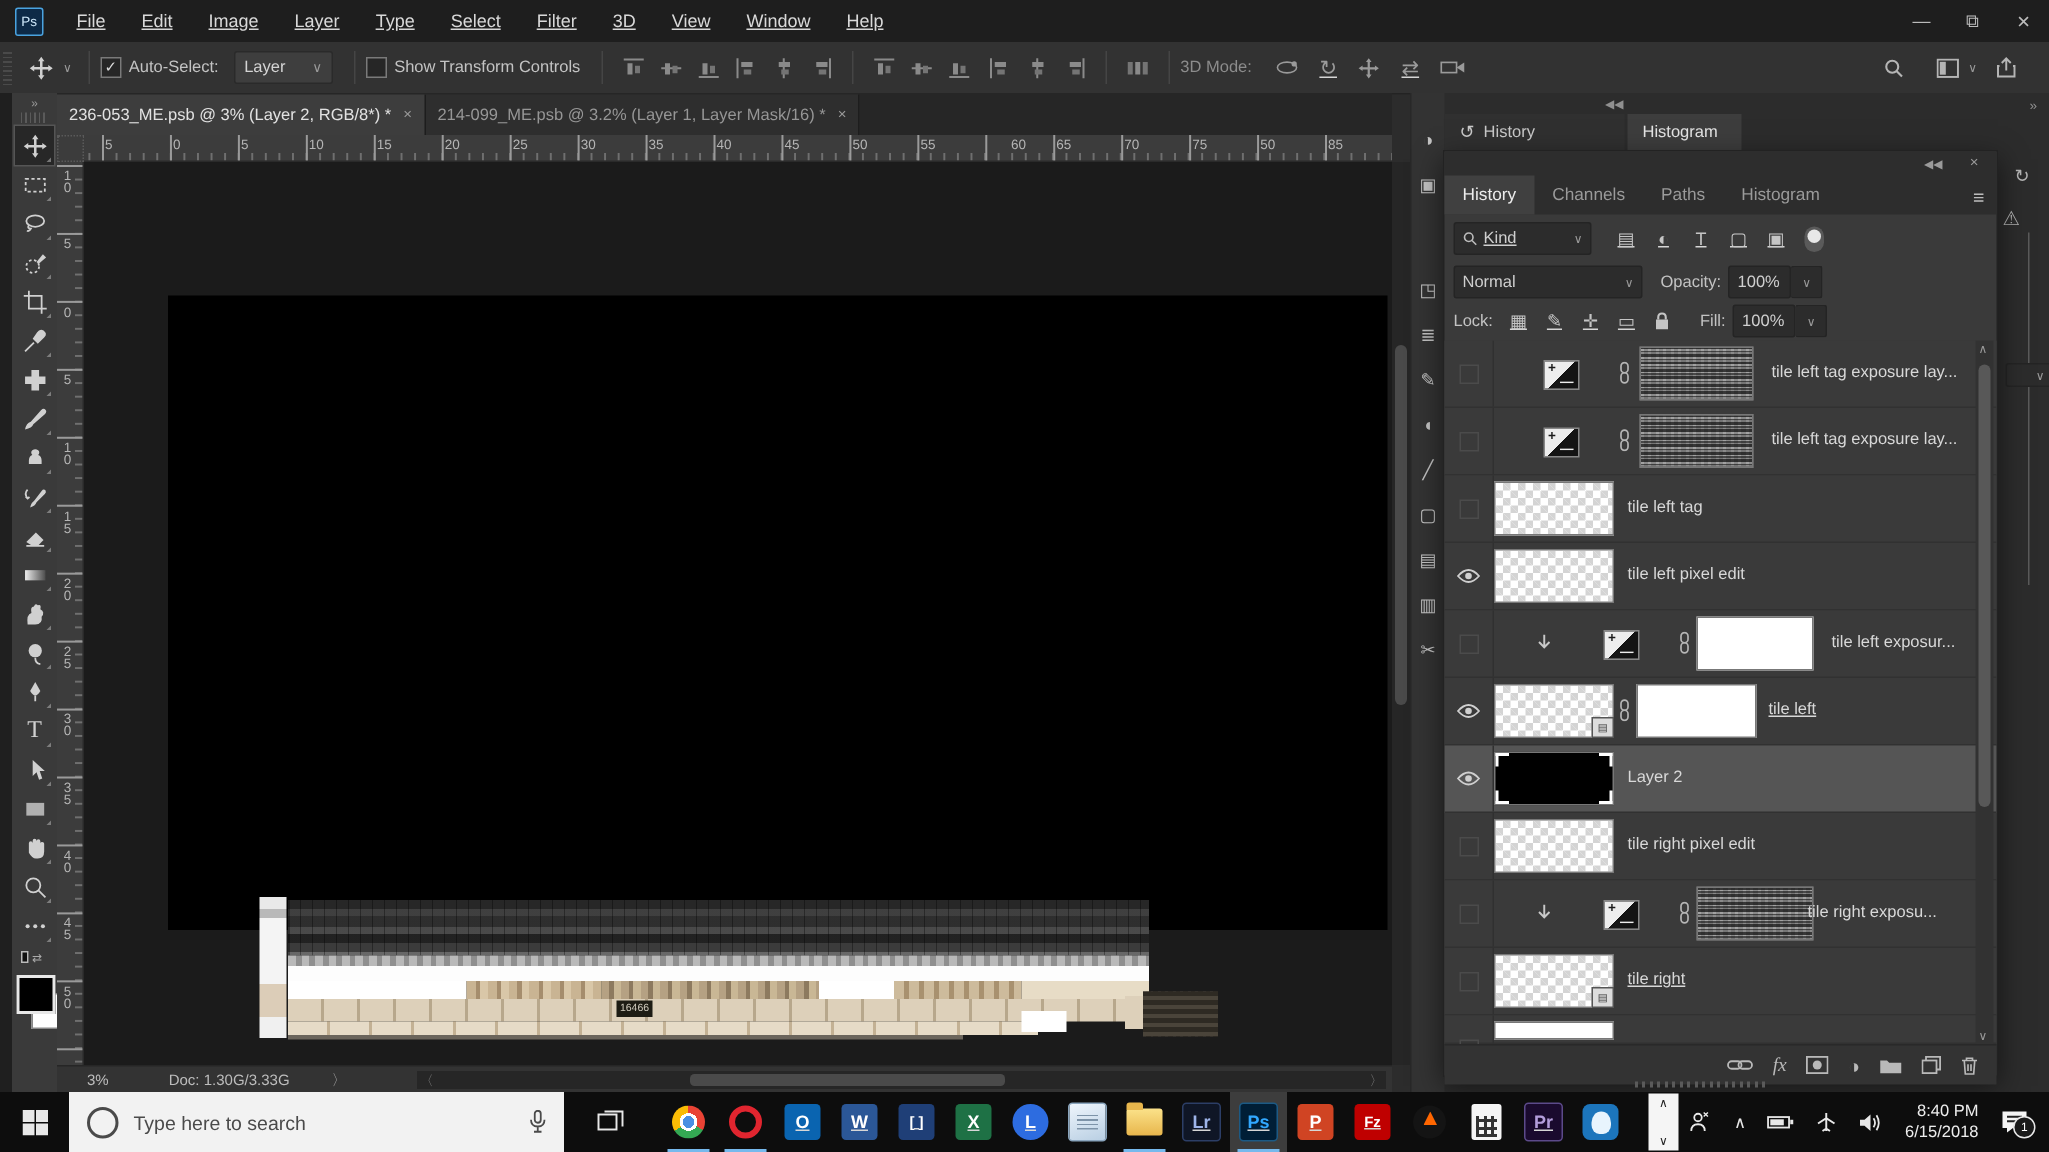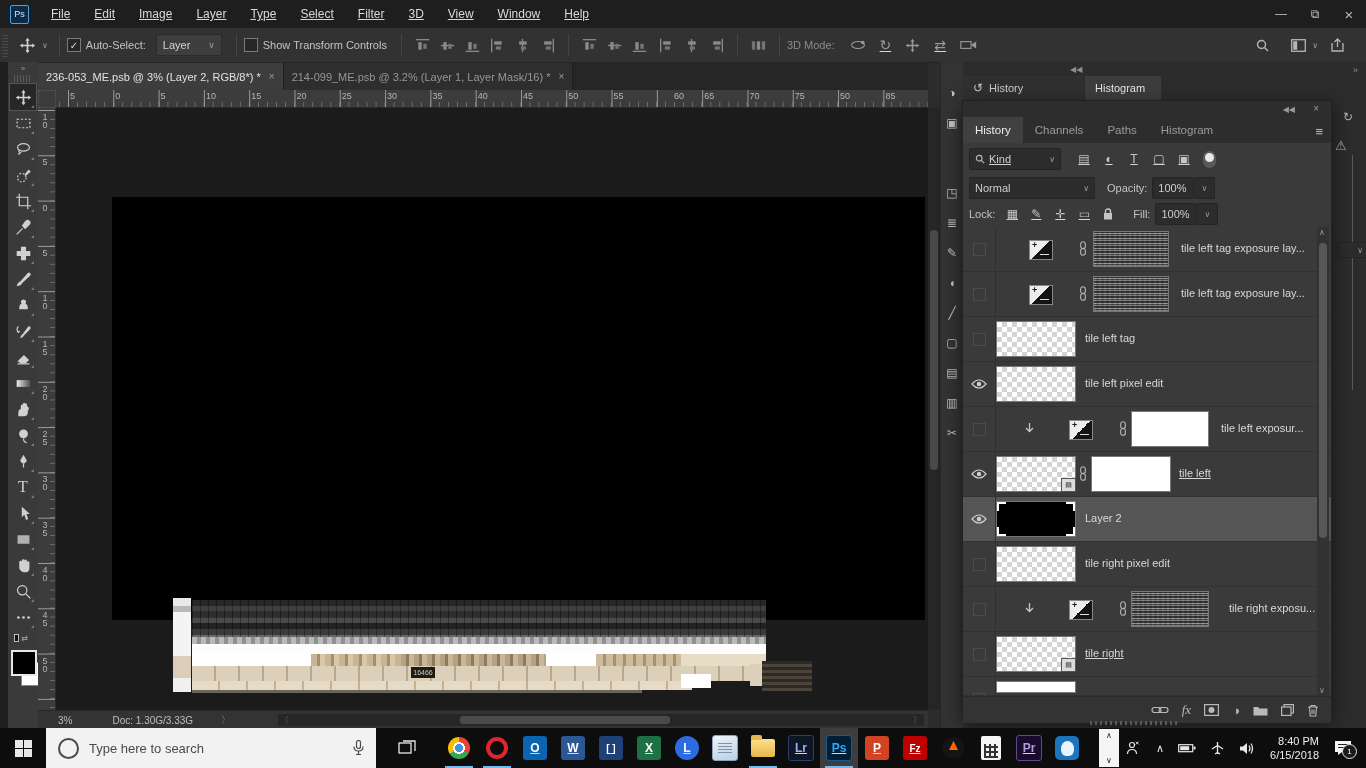--- a/index.html
+++ b/index.html
@@ -791,21 +791,21 @@
             <span class="p">+</span>
             <span class="m">—</span>
           </div>
           <span style="position: absolute; left: 156px; top: 14px;">
             <svg width="8" height="15" viewBox="0 0 8 16">
               <rect x="1.5" y="0.8" width="5" height="7.2" rx="2.5" stroke="#b5b5b5" fill="none" stroke-width="1.2"></rect>
               <rect x="1.5" y="8" width="5" height="7.2" rx="2.5" stroke="#b5b5b5" fill="none" stroke-width="1.2"></rect>
             </svg>
           </span>
           <div class="lthumb noisetex" style="width: 78px; position: absolute; left: 168px;"></div>
-          <span class="lname" style="position: absolute; left: 266px;">tile right exposu...</span>
+          <span class="lname" style="position: absolute; left: 242px;">tile right exposu...</span>
         </div>
         <div class="llayer">
           <div class="eyecell">
             <span class="eyebox"></span>
           </div>
           <div class="lthumb checker" style="width: 80px; position: absolute; left: 33px;">
             <span class="badge">▤</span>
           </div>
           <span class="lname" style="text-decoration: underline; position: absolute; left: 122px;">tile right</span>
         </div>

